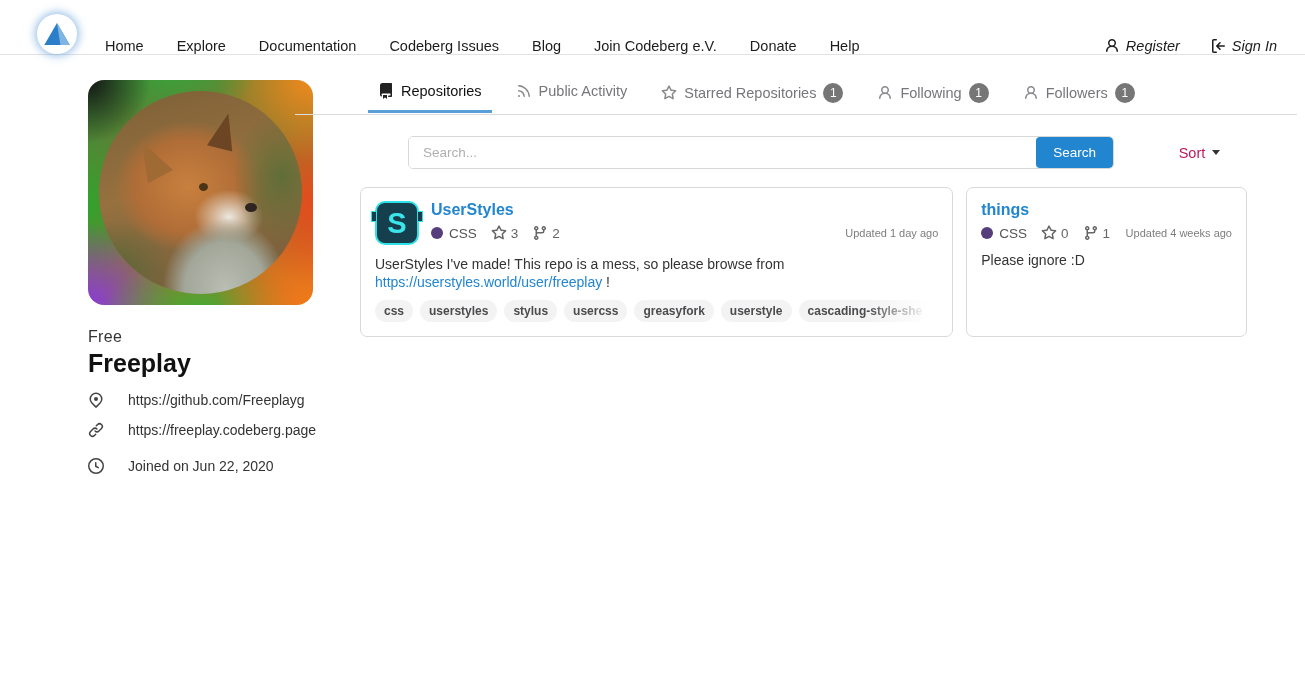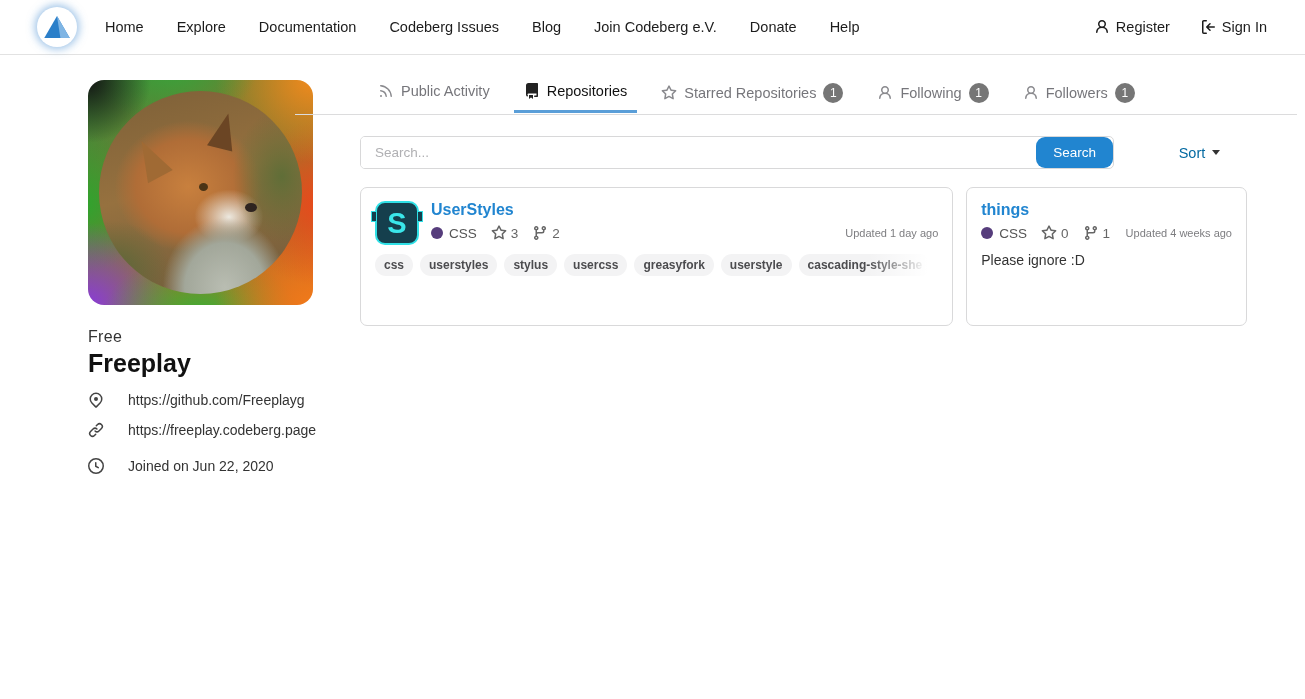--- a/index.html
+++ b/index.html
@@ -1,27 +1,27 @@
 <!DOCTYPE html>
 <html><head>
 <meta charset="utf-8">
 <style>
   * { box-sizing: border-box; margin: 0; padding: 0; }
   html,body { width:1305px; height:699px; overflow:hidden; background:#fff;
     font-family:"Liberation Sans", sans-serif; color:#212121; }
 
   
-  .navbar { height:55px; display:flex; align-items:center; padding:0 38px 0 37px;
+  .navbar { height:55px; display:flex; align-items:flex-end; padding:0 28px 0 37px;
     border-bottom:1px solid #e2e2e2; background:#fff; }
   .brand { width:40px; height:40px; border-radius:50%; background:#fff; flex:0 0 auto;
     box-shadow:0 0 9px 2px rgba(70,140,210,.55); display:flex; align-items:center; justify-content:center; cursor:pointer; }
   .nav-links { display:flex; gap:33px; margin-left:28px; list-style:none; font-size:14.5px; }
   .nav-links a { color:#1c1c1c; text-decoration:none; cursor:pointer; }
   .nav-right { margin-left:auto; display:flex; gap:30px; align-items:center; font-size:14.5px; }
-  .nav-right a { color:#1c1c1c; text-decoration:none; display:flex; align-items:center; gap:6px; cursor:pointer; }
+  .nav-right a { color:#1c1c1c; text-decoration:none; display:flex; align-items:center; gap:6px; cursor:pointer;font-style:italic; }
   .icon16 { width:16px; height:16px; display:inline-block; vertical-align:-3px; }
 
   
   .page { display:flex; padding-top:25px; }
   .sidebar { width:295px; flex:0 0 auto; padding-left:88px; }
   .main { flex:1; margin-right:8px; position:relative; }
 
   
   .avatar-box { width:225px; height:225px; border-radius:16px; position:relative; overflow:hidden;
     background:
@@ -63,27 +63,27 @@
     padding:3px 10px 12px 10px; position:relative; cursor:pointer; }
   .tab .icon16 { color:#8a8a8e; }
   .tab.active { color:#111; }
   .tab.active .icon16 { color:#222; }
   .tab.active::after { content:""; position:absolute; left:0; right:0; bottom:-2px; height:3px; background:#5a9ed8; }
   .tab-badge { width:20px; height:20px; border-radius:50%; background:#767676; color:#fff;
     font-size:12px; display:inline-flex; align-items:center; justify-content:center; }
 
   
   .search-row { display:flex; align-items:center; margin:21px 50px 0 65px; }
-  .search-group { flex:1; display:flex; border:1px solid #d8d8d9; border-radius:5px; overflow:hidden; height:33px; background:#fff; }
+  .search-group { flex:1; display:flex; border:1px solid #d8d8d9; border-radius:5px; overflow:hidden; height:33px; background:#fff;margin-left:48px; }
   .search-group input { flex:1; border:none; outline:none; padding:0 14px; font-size:13.5px;
     font-family:"Liberation Sans", sans-serif; color:#333; }
   .search-group input::placeholder { color:#b0b0b3; }
   .search-btn { border:none; background:#2185d0; color:#fff; font-size:13.5px; padding:0 17px;
-    border-radius:9px; cursor:pointer; font-family:"Liberation Sans", sans-serif; }
-  .sort { margin-left:38px; width:95px; text-align:right; font-size:14.5px; color:#0369a1;
+    border-radius:4px; cursor:pointer; font-family:"Liberation Sans", sans-serif; }
+  .sort { margin-left:38px; width:95px; text-align:right; font-size:14.5px; color:#be185d;
     display:flex; align-items:center; justify-content:center; gap:7px; cursor:pointer; }
   .caret { width:0; height:0; border-left:4.5px solid transparent; border-right:4.5px solid transparent; border-top:5px solid #333; }
 
   
   .cards { display:grid; grid-template-columns:1fr 1fr; gap:13px; margin:18px 50px 0 65px; }
   .card { border:1px solid #d9d9da; border-radius:7px; padding:13px 14px; min-height:139px; background:#fff; }
   .card-head { display:flex; gap:12px; }
   .repo-avatar { width:44px; height:44px; border-radius:10px; background:#153f4d; border:2.5px solid #2fe0e6;
     color:#3ae6ea; font-weight:bold; font-size:29px; display:flex; align-items:center; justify-content:center;
     flex:0 0 auto; position:relative; }
@@ -171,31 +171,31 @@
       <svg class="icon16" viewBox="0 0 16 16" fill="currentColor">
           <path d="M8 0a8 8 0 100 16A8 8 0 008 0zM1.5 8a6.5 6.5 0 1113 0 6.5 6.5 0 01-13 0zm7-3.25a.75.75 0 00-1.5 0v3.5c0 .27.144.518.378.651l2.5 1.43a.75.75 0 10.744-1.302L8.5 7.815V4.75z"></path>
         </svg>
       <span>Joined on Jun 22, 2020</span>
     </div>
   </aside>
 
   <main class="main">
 
     <div class="tabbar">
+      <div class="tab active">
+        <svg class="icon16" viewBox="0 0 16 16" fill="currentColor">
+            <path d="M2 2.5A2.5 2.5 0 014.5 0h8.75a.75.75 0 01.75.75v12.5a.75.75 0 01-.75.75h-2.5a.75.75 0 110-1.5h1.75v-2h-8a1 1 0 00-.714 1.7.75.75 0 01-1.072 1.05A2.495 2.495 0 012 11.5v-9zm10.5-1V9h-8c-.356 0-.694.074-1 .208V2.5a1 1 0 011-1h8zM5 12.25v3.25a.25.25 0 00.4.2l1.45-1.087a.25.25 0 01.3 0L8.6 15.7a.25.25 0 00.4-.2v-3.25a.25.25 0 00-.25-.25h-3.5a.25.25 0 00-.25.25z"></path>
+          </svg>
+        <span>Repositories</span>
+      </div>
       <div class="tab">
         <svg class="icon16" viewBox="0 0 16 16" fill="currentColor">
             <path d="M2.002 2.725a.75.75 0 01.797-.699C8.79 2.42 13.58 7.21 13.974 13.201a.75.75 0 01-1.497.098 10.502 10.502 0 00-9.776-9.776.75.75 0 01-.7-.798zM2.84 7.05h-.002a7.002 7.002 0 016.113 6.111.75.75 0 11-1.49.178 5.503 5.503 0 00-4.8-4.8.75.75 0 01.179-1.489zM2 13a1 1 0 112 0 1 1 0 01-2 0z"></path>
           </svg>
         <span>Public Activity</span>
-      </div>
-      <div class="tab active">
-        <svg class="icon16" viewBox="0 0 16 16" fill="currentColor">
-            <path d="M2 2.5A2.5 2.5 0 014.5 0h8.75a.75.75 0 01.75.75v12.5a.75.75 0 01-.75.75h-2.5a.75.75 0 110-1.5h1.75v-2h-8a1 1 0 00-.714 1.7.75.75 0 01-1.072 1.05A2.495 2.495 0 012 11.5v-9zm10.5-1V9h-8c-.356 0-.694.074-1 .208V2.5a1 1 0 011-1h8zM5 12.25v3.25a.25.25 0 00.4.2l1.45-1.087a.25.25 0 01.3 0L8.6 15.7a.25.25 0 00.4-.2v-3.25a.25.25 0 00-.25-.25h-3.5a.25.25 0 00-.25.25z"></path>
-          </svg>
-        <span>Repositories</span>
       </div>
       <div class="tab">
         <svg class="icon16" viewBox="0 0 16 16" fill="currentColor">
             <path d="M8 .25a.75.75 0 01.673.418l1.882 3.815 4.21.612a.75.75 0 01.416 1.279l-3.046 2.97.719 4.192a.75.75 0 01-1.088.791L8 12.347l-3.766 1.98a.75.75 0 01-1.088-.79l.72-4.194L.818 6.374a.75.75 0 01.416-1.28l4.21-.611L7.327.668A.75.75 0 018 .25zm0 2.445L6.615 5.5a.75.75 0 01-.564.41l-3.097.45 2.24 2.184a.75.75 0 01.216.664l-.528 3.084 2.769-1.456a.75.75 0 01.698 0l2.77 1.456-.53-3.084a.75.75 0 01.216-.664l2.24-2.183-3.096-.45a.75.75 0 01-.564-.41L8 2.694v.001z"></path>
           </svg>
         <span>Starred Repositories</span>
         <span class="tab-badge">1</span>
       </div>
       <div class="tab">
         <svg class="icon16" viewBox="0 0 16 16" fill="currentColor">
@@ -243,20 +243,25 @@
               <span class="meta-count">
                 <svg class="icon16" viewBox="0 0 16 16" fill="currentColor">
                     <path d="M9.5 3.25a2.25 2.25 0 113 2.122V6A2.5 2.5 0 0110 8.5H6a1 1 0 00-1 1v1.128a2.251 2.251 0 11-1.5 0V5.372a2.25 2.25 0 111.5 0v1.836A2.492 2.492 0 016 7h4a1 1 0 001-1v-.628A2.25 2.25 0 019.5 3.25zm-6 0a.75.75 0 101.5 0 .75.75 0 00-1.5 0zm8.25-.75a.75.75 0 100 1.5.75.75 0 000-1.5zM4.25 12a.75.75 0 100 1.5.75.75 0 000-1.5z"></path>
                   </svg>
                 <span>2</span>
               </span>
               <span class="updated">Updated 1 day ago</span>
             </div>
           </div>
         </div>
+        <div class="repo-desc">
+          <span>UserStyles I've made! This repo is a mess, so please browse from</span><br>
+          <a>https://userstyles.world/user/freeplay</a>
+          <span>!</span>
+        </div>
         <div class="topics">
           <span class="topic">css</span><span class="topic">userstyles</span><span class="topic">stylus</span><span class="topic">usercss</span><span class="topic">greasyfork</span><span class="topic">userstyle</span><span class="topic">cascading-style-she</span>
           <div class="topics-fade"></div>
         </div>
       </div>
 
       <div class="card">
         <div class="card-head">
           <div class="head-text">
             <a class="repo-title" style="color: rgb(33, 133, 208);">things</a>

